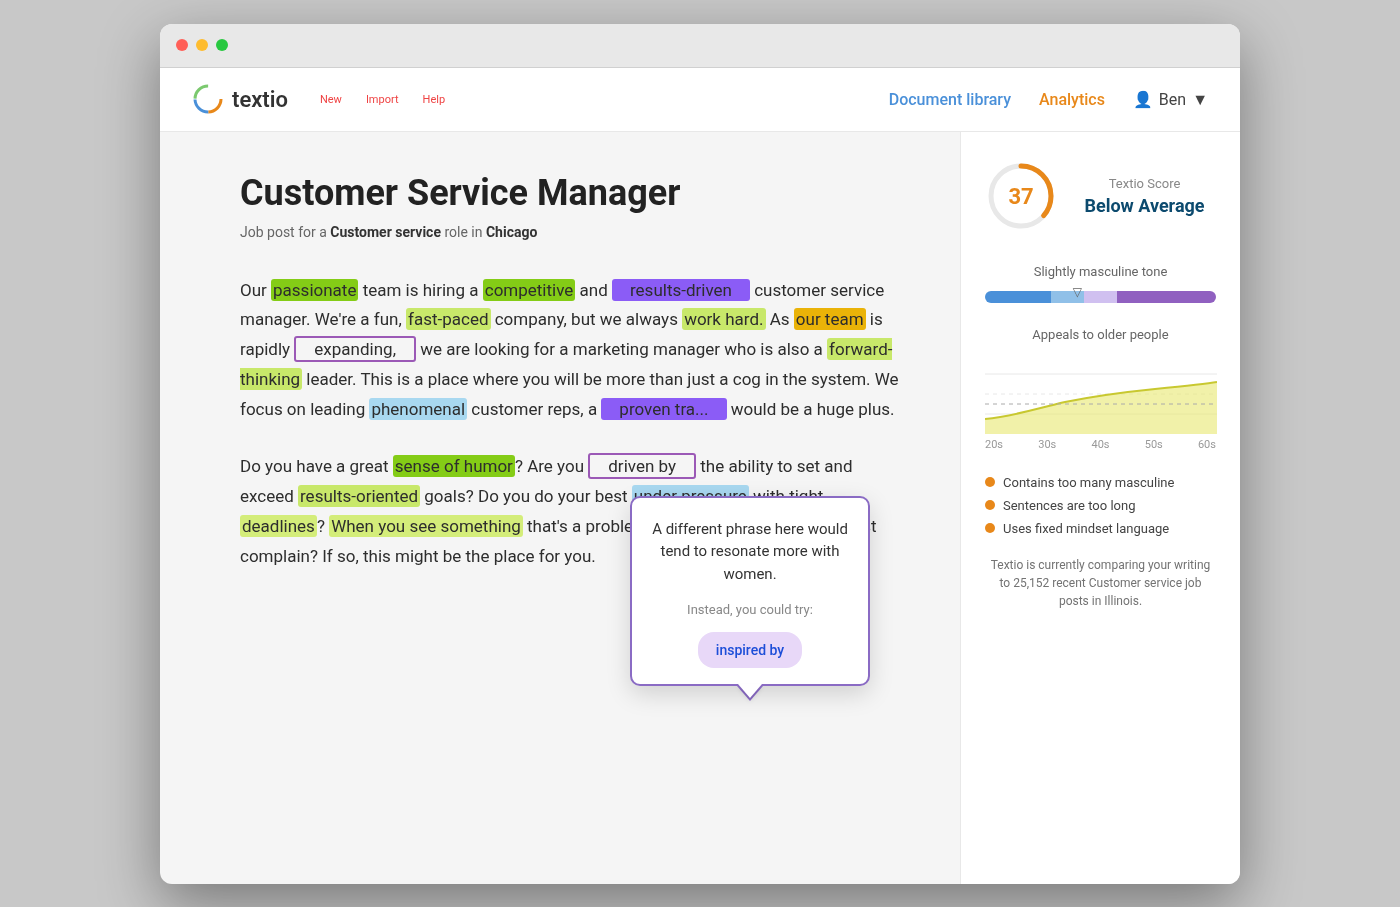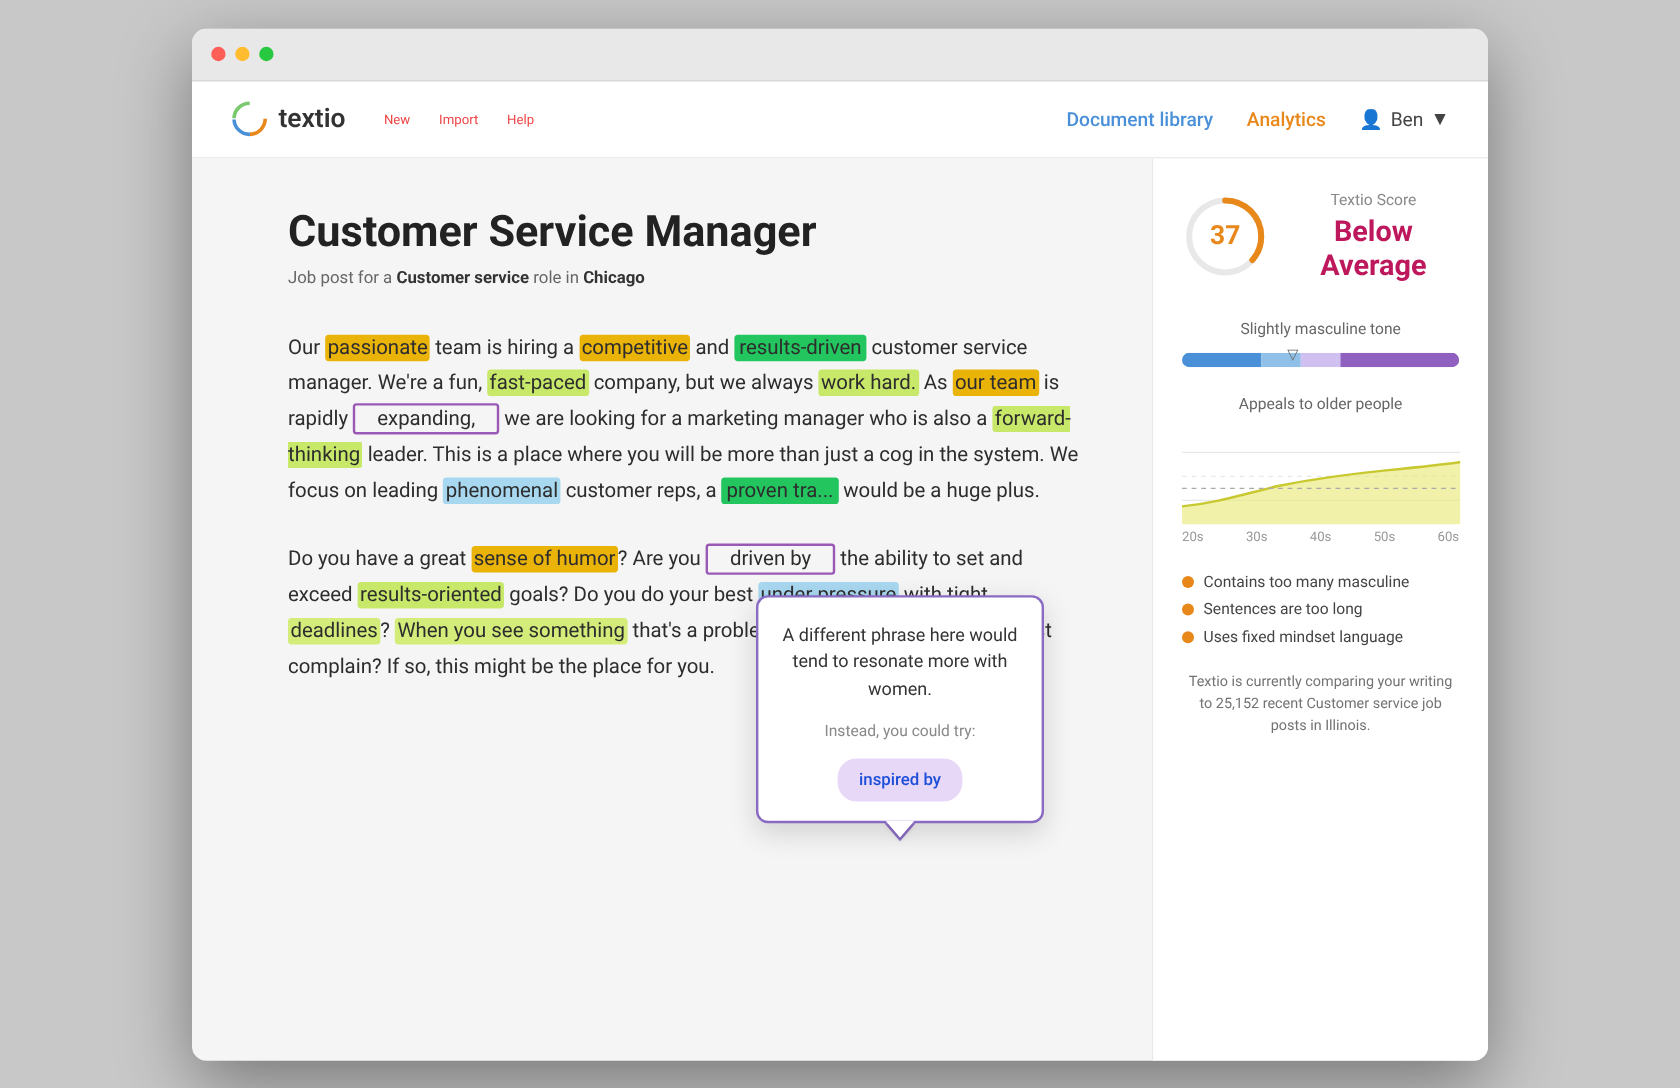--- a/index.html
+++ b/index.html
@@ -152,22 +152,22 @@
       line-height: 1.75;
       color: #2d2d2d;
       position: relative;
     }
 
     .doc-body p {
       margin-bottom: 28px;
     }
 
     
-    .hl-yellow { background-color: #eab308; border-radius: 3px; padding: 1px 2px; }
-    .hl-orange { background-color: #22c55e; border-radius: 3px; padding: 1px 4px; }
+    .hl-yellow { background-color: #84cc16; border-radius: 3px; padding: 1px 2px; }
+    .hl-orange { background-color: #8b5cf6; border-radius: 3px; padding: 1px 18px; }
     .hl-green { background-color: #c8e86a; border-radius: 3px; padding: 1px 2px; }
     .hl-blue-light { background-color: #a8d8f0; border-radius: 3px; padding: 1px 2px; }
     .hl-purple-border { border: 2px solid #9b59b6; border-radius: 3px; padding: 1px 18px; }
     .hl-lavender { background-color: #eab308; border-radius: 3px; padding: 1px 2px; }
     .hl-lime { background-color: #d4ed7a; border-radius: 3px; padding: 1px 2px; }
 
     
     .tooltip-popup {
       position: absolute;
       top: 220px;
@@ -294,23 +294,23 @@
       flex: 1;
     }
 
     .score-label {
       font-size: 13px;
       color: #888;
       margin-bottom: 4px;
     }
 
     .score-status {
-      font-size: 24px;
+      font-size: 18px;
       font-weight: 700;
-      color: #be185d;
+      color: #0c4a6e;
     }
 
     
     .section-label {
       font-size: 13px;
       color: #666;
       margin-bottom: 12px;
     }
 
     .tone-bar-container {

